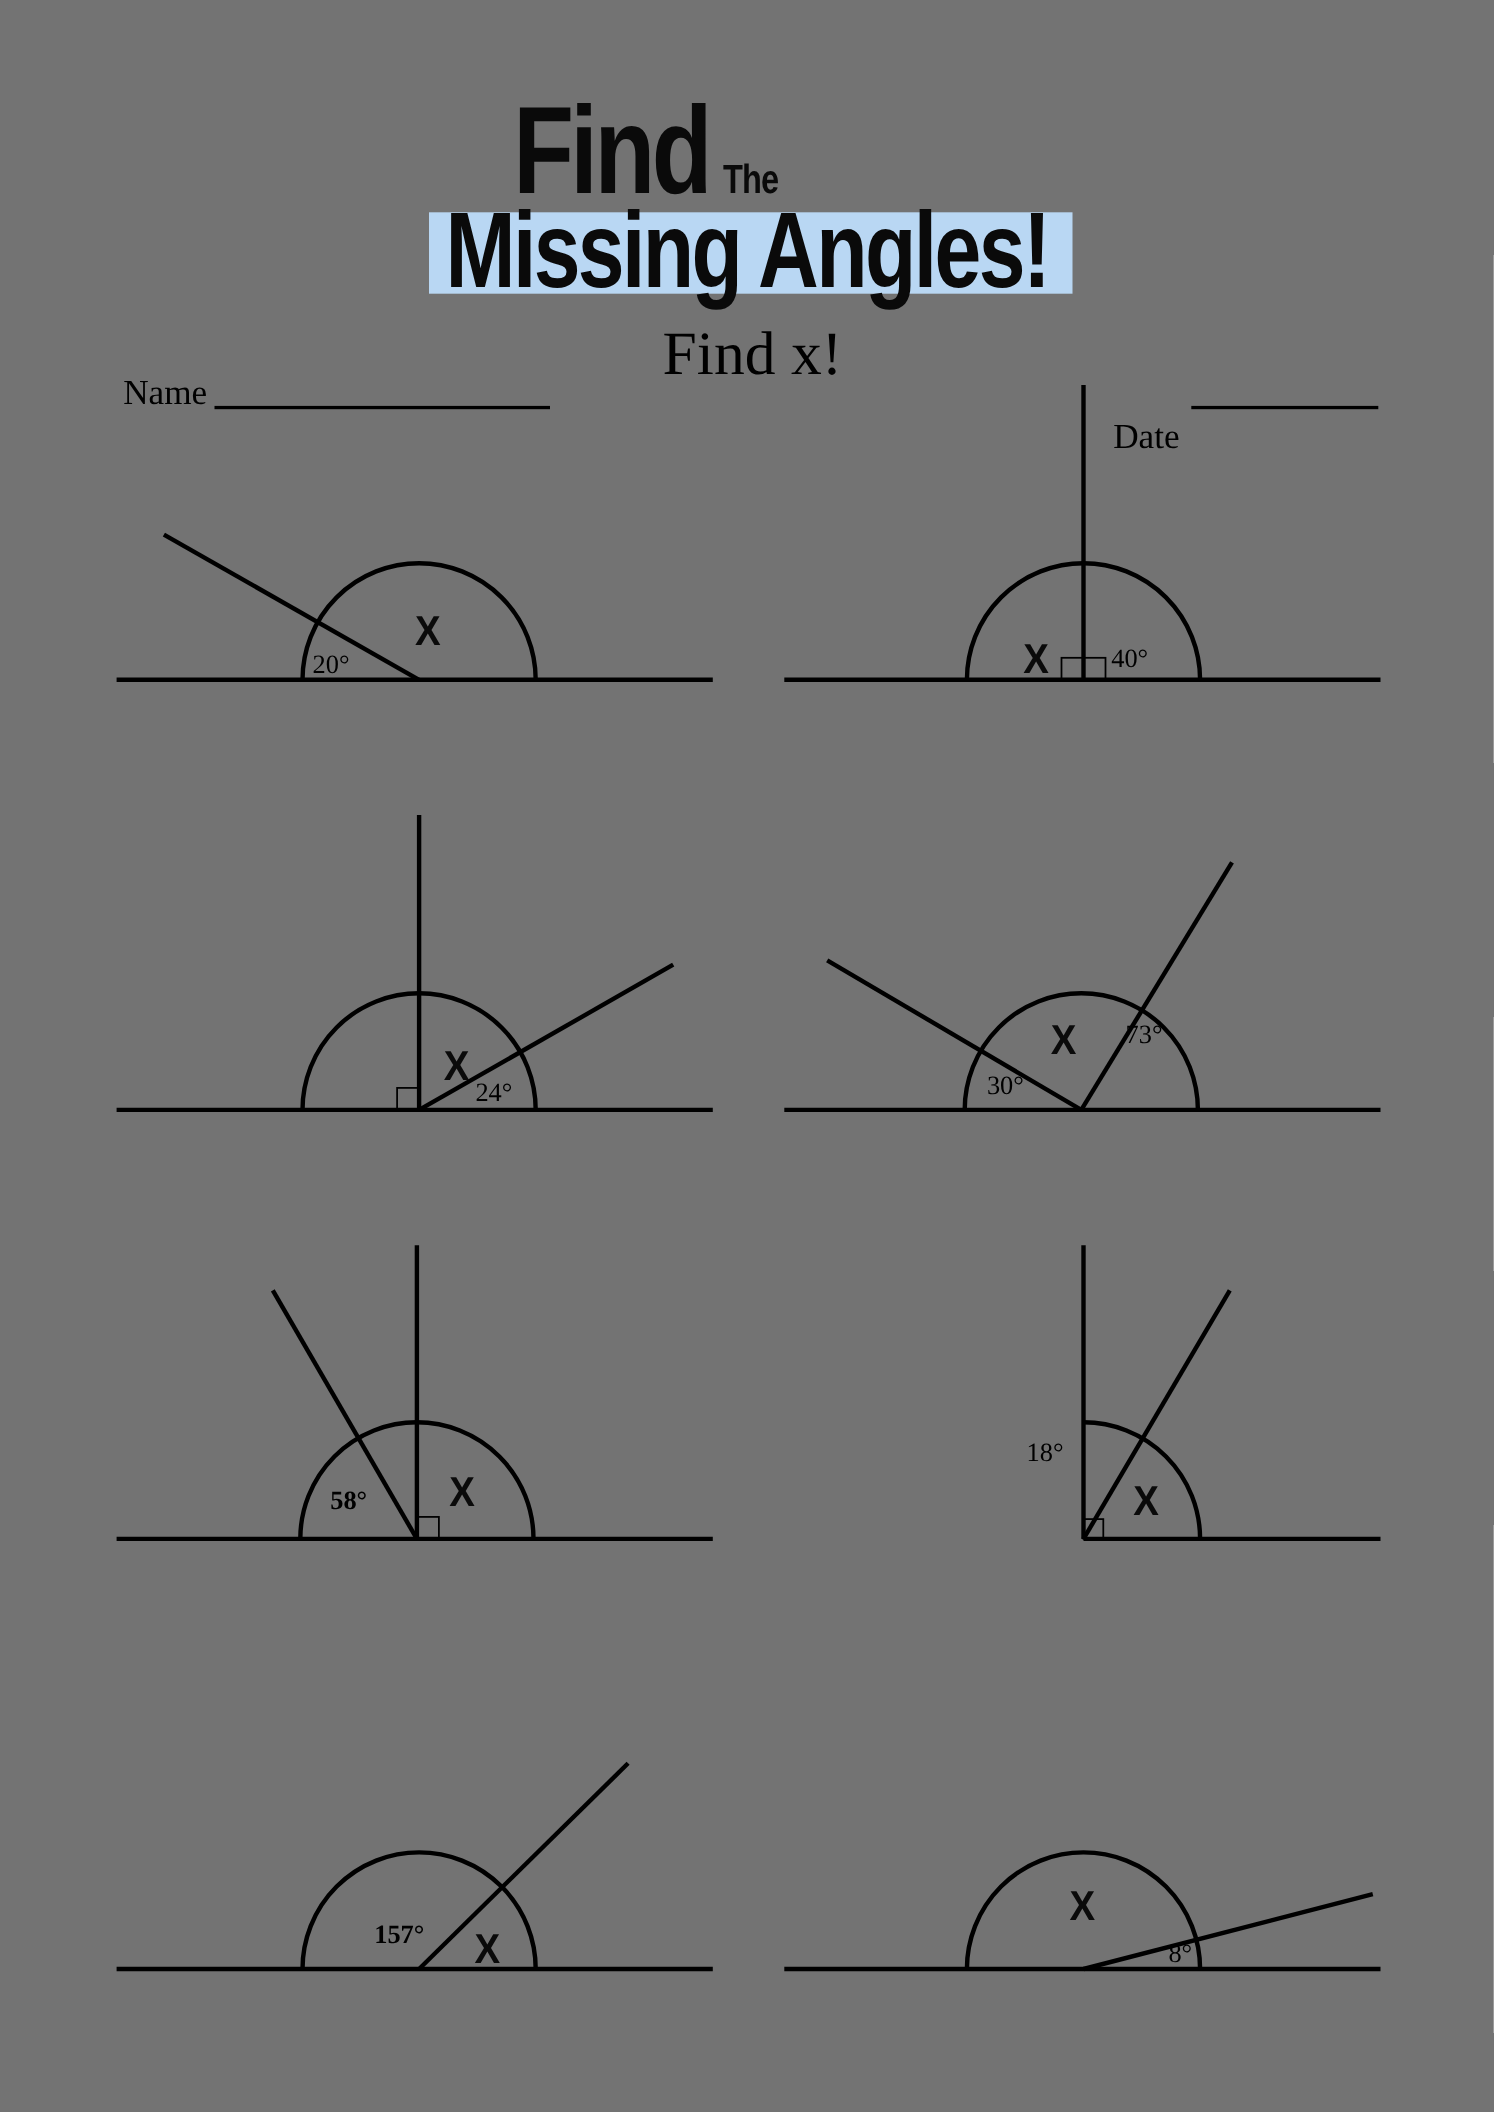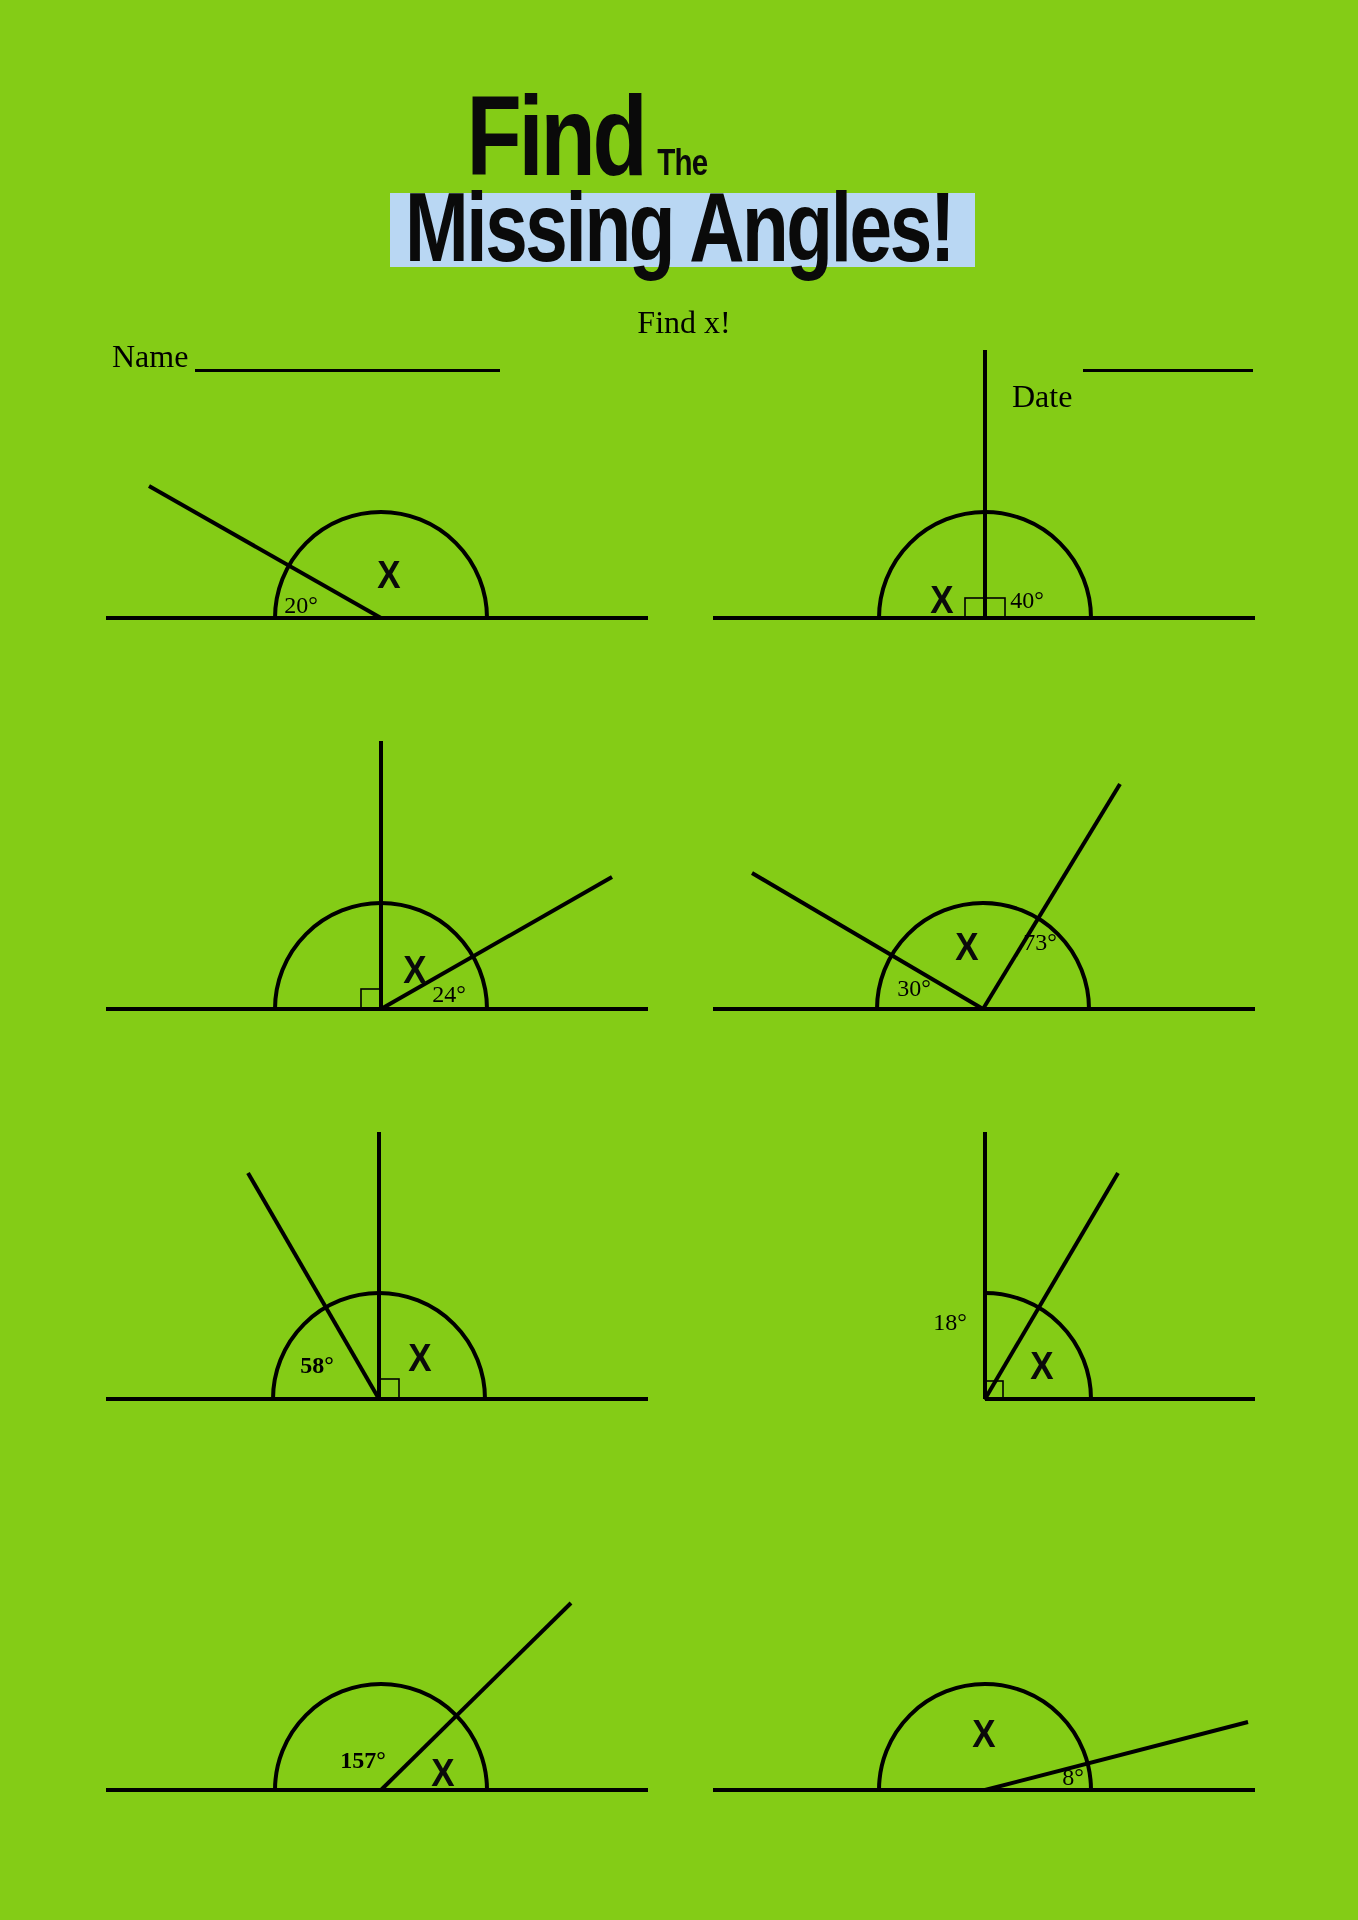--- a/index.html
+++ b/index.html
@@ -1,20 +1,20 @@
 <!DOCTYPE html>
 <html><head>
 <meta charset="utf-8">
 <style>
   html,body{margin:0;padding:0;background:#e8e8e8;}
   .page{
     position:relative;
     width:1358px;height:1920px;
     margin:0 auto;
-    background:#84cc16;
+    background:#737373;
     overflow:hidden;
     font-family:"Liberation Serif", serif;
   }
   
   .title-row1{
     position:absolute;left:587px;top:80px;
     transform:translateX(-50%) scaleX(.80);
     display:flex;align-items:baseline;gap:16px;
     font-family:"Liberation Sans", sans-serif;
     font-weight:bold;color:#0a0a0a;white-space:nowrap;
@@ -27,21 +27,21 @@
   .title-row2{
     position:absolute;left:679px;top:178px;
     transform:translateX(-50%) scaleX(.78);
     font-family:"Liberation Sans", sans-serif;
     font-weight:bold;font-size:98px;line-height:98px;letter-spacing:-3px;
     color:#0a0a0a;white-space:nowrap;
   }
   .subtitle{
     position:absolute;left:684px;top:300px;
     transform:translateX(-50%);
-    font-size:32px;line-height:44px;color:#000;white-space:nowrap;
+    font-size:56px;line-height:44px;color:#000;white-space:nowrap;
   }
   
   .field-label{
     position:absolute;font-size:32px;line-height:32px;color:#000;white-space:nowrap;
   }
   .blank{
     position:absolute;height:3px;background:#000;
   }
   
   .deg{

